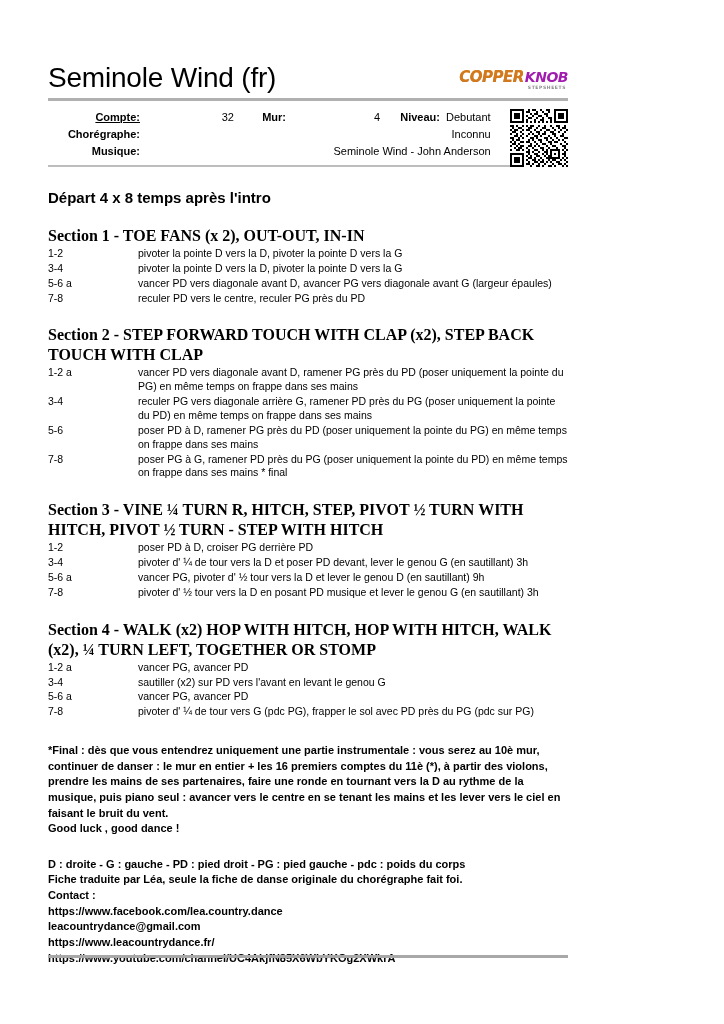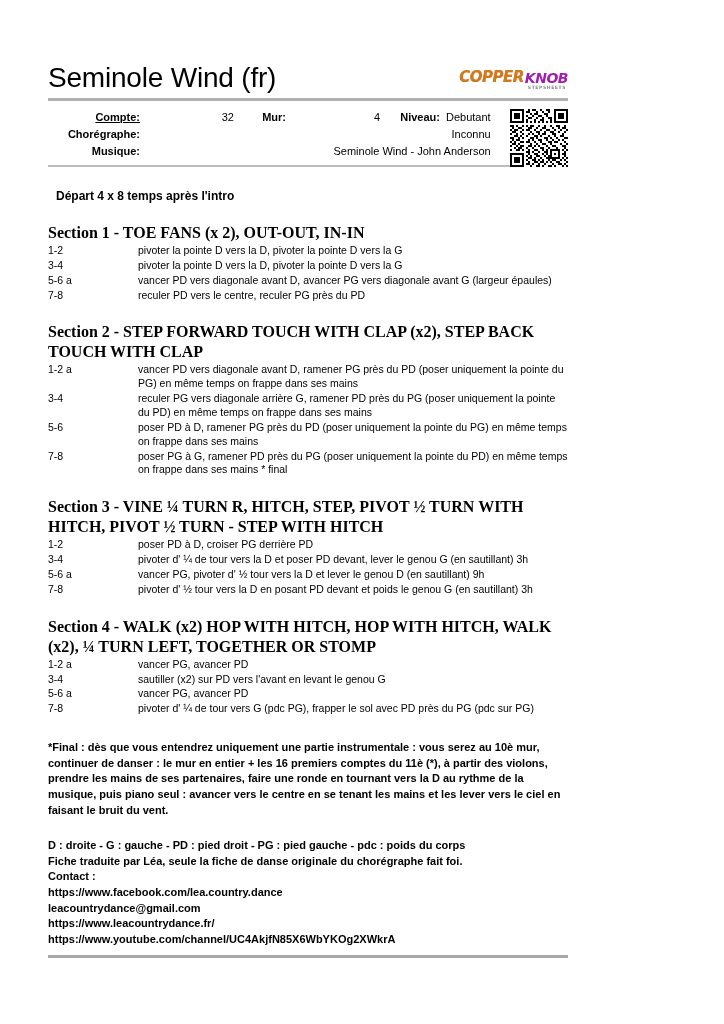--- a/index.html
+++ b/index.html
@@ -43,21 +43,21 @@
 
   
   .ck-logo {
     display: flex;
     flex-direction: column;
     align-items: flex-end;
     margin-bottom: 2px;
   }
   .ck-logo-main {
     display: flex;
-    align-items: center;
+    align-items: flex-start;
     line-height: 1;
   }
   .ck-copper {
     font-family: "DejaVu Sans", sans-serif;
     font-size: 15px;
     font-weight: bold;
     font-style: italic;
     letter-spacing: -0.5px;
     color: #d2791e;
     background: linear-gradient(180deg, #f0a94a 0%, #d2791e 45%, #8a4a10 100%);
@@ -128,24 +128,23 @@
     position: absolute;
     right: 0;
     top: 8px;
     width: 58px;
     height: 58px;
   }
   .qr-box svg { display: block; }
 
   
   .intro {
-    font-size: 12px;
+    font-size: 15px;
     font-weight: bold;
     margin-top: 22px;
-    margin-left: 8px;
   }
   .section {
     margin-top: 20px;
   }
   .section-title {
     font-size: 16px;
     font-weight: bold;
     line-height: 1.25;
     margin-bottom: 1px;
     font-family: Liberation Serif, serif;
@@ -528,21 +527,21 @@
     <div class="step-row">
       <div class="step-count">3-4</div>
       <div class="step-desc">pivoter d' ¼ de tour vers la D et poser PD devant, lever le genou G (en sautillant) 3h</div>
     </div>
     <div class="step-row">
       <div class="step-count">5-6 a</div>
       <div class="step-desc">vancer PG, pivoter d' ½ tour vers la D et lever le genou D (en sautillant) 9h</div>
     </div>
     <div class="step-row">
       <div class="step-count">7-8</div>
-      <div class="step-desc">pivoter d' ½ tour vers la D en posant PD devant et poids le genou G (en sautillant) 3h</div>
+      <div class="step-desc">pivoter d' ½ tour vers la D en posant PD musique et lever le genou G (en sautillant) 3h</div>
     </div>
   </div>
 
   <div class="section">
     <div class="section-title">Section 4 - WALK (x2) HOP WITH HITCH, HOP WITH HITCH, WALK (x2), ¼ TURN LEFT, TOGETHER OR STOMP</div>
     <div class="step-row">
       <div class="step-count">1-2 a</div>
       <div class="step-desc">vancer PG, avancer PD</div>
     </div>
     <div class="step-row">
@@ -554,20 +553,21 @@
       <div class="step-desc">vancer PG, avancer PD</div>
     </div>
     <div class="step-row">
       <div class="step-count">7-8</div>
       <div class="step-desc">pivoter d' ¼ de tour vers G (pdc PG), frapper le sol avec PD près du PG (pdc sur PG)</div>
     </div>
   </div>
 
   <div class="final-note">
     <p>*Final : dès que vous entendrez uniquement une partie instrumentale : vous serez au 10è mur, continuer de danser : le mur en entier + les 16 premiers comptes du 11è (*), à partir des violons, prendre les mains de ses partenaires, faire une ronde en tournant vers la D au rythme de la musique, puis piano seul : avancer vers le centre en se tenant les mains et les lever vers le ciel en faisant le bruit du vent.</p>
+    <p>Good luck , good dance !</p>
   </div>
 
   <div class="abbrev">
     <p>D : droite - G : gauche - PD : pied droit - PG : pied gauche - pdc : poids du corps</p>
     <p>Fiche traduite par Léa, seule la fiche de danse originale du chorégraphe fait foi.</p>
   </div>
 
   <div class="contact">
     <p>Contact :</p>
     <p>https://www.facebook.com/lea.country.dance</p>

